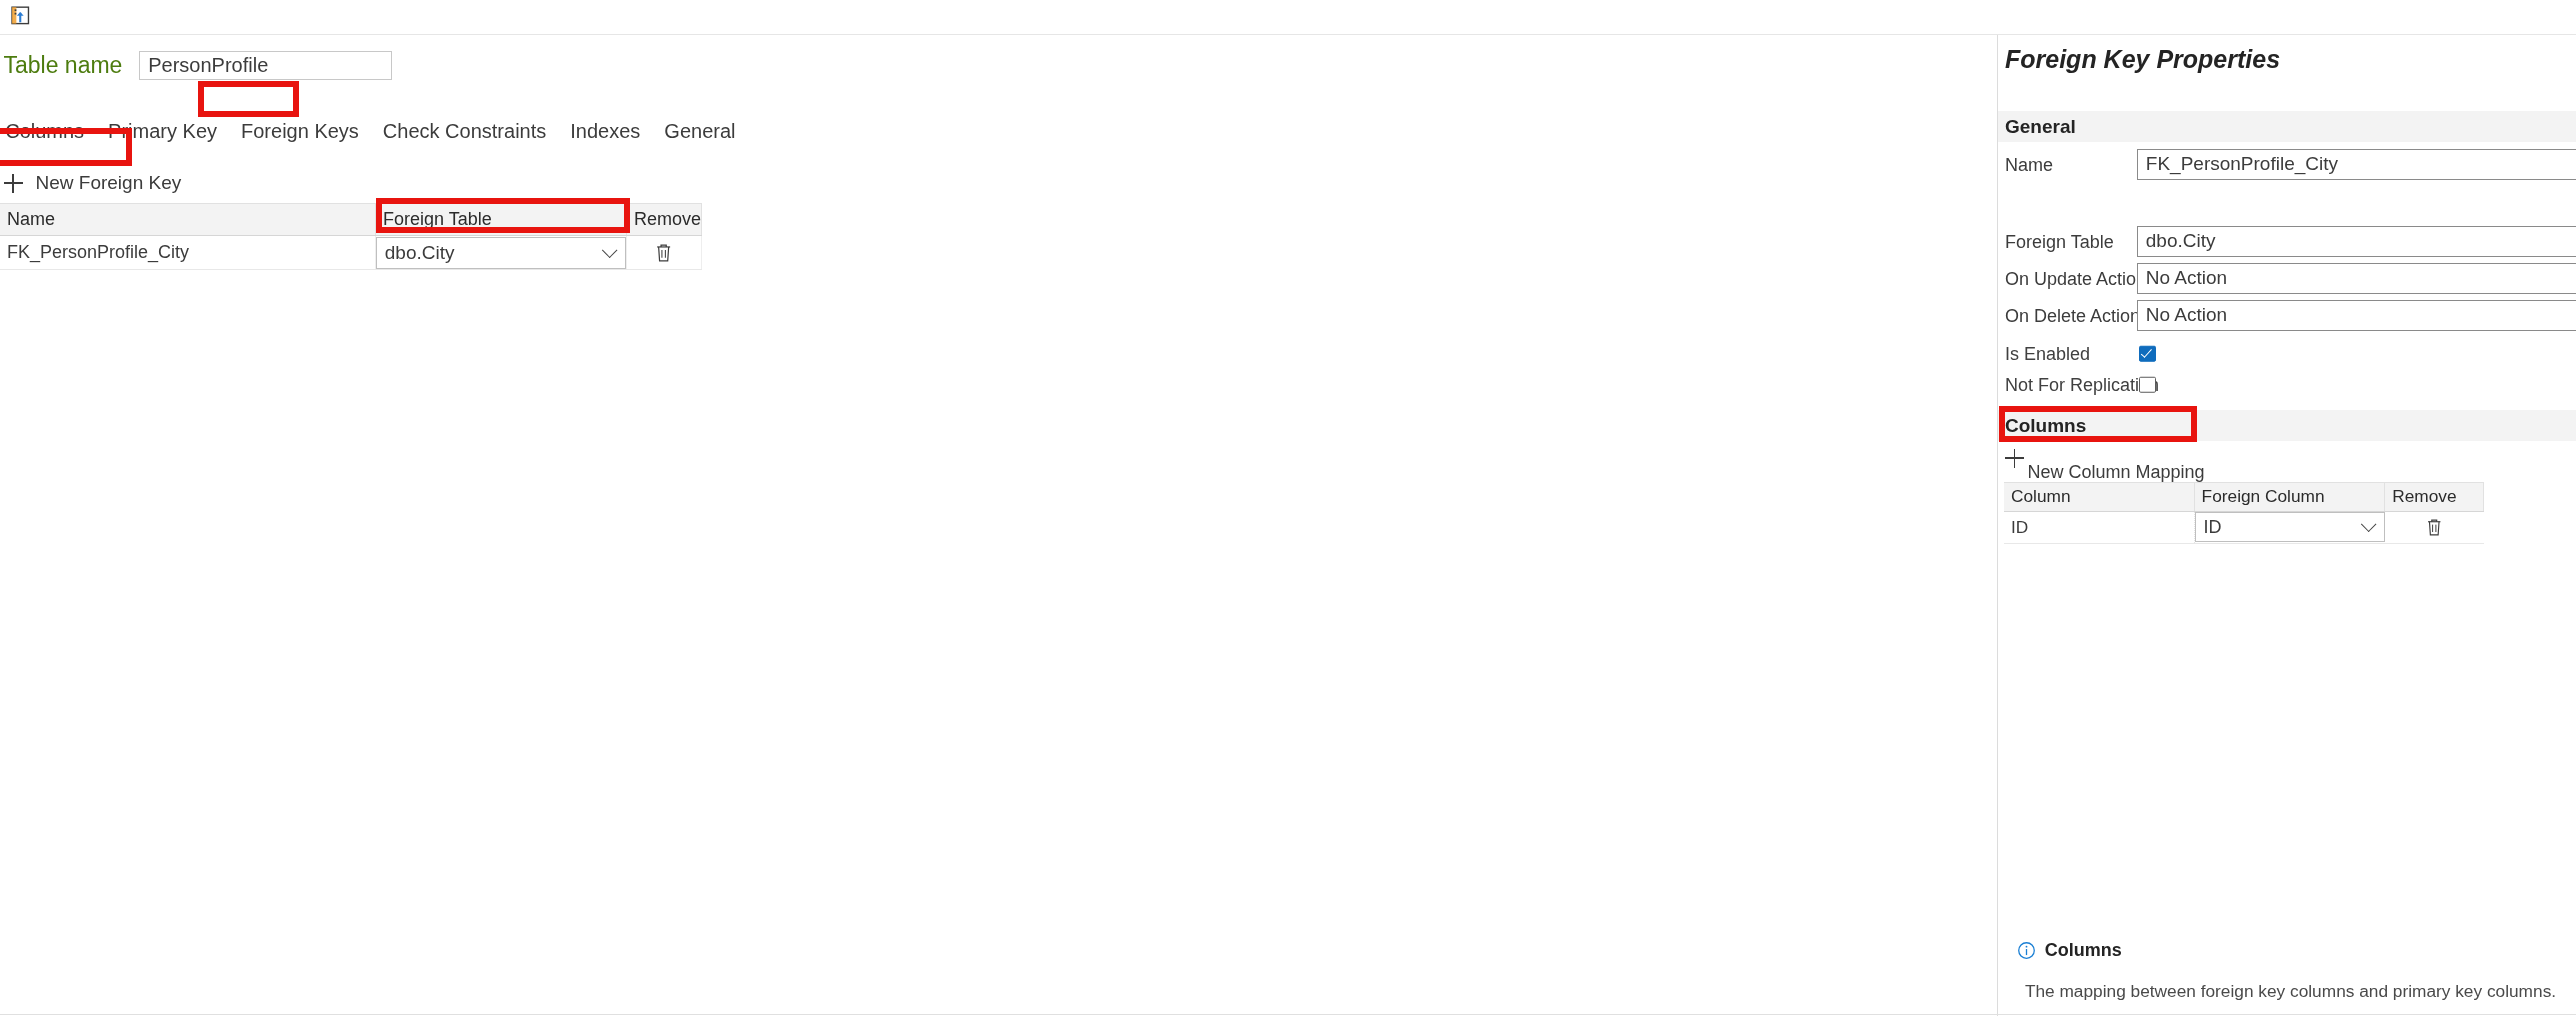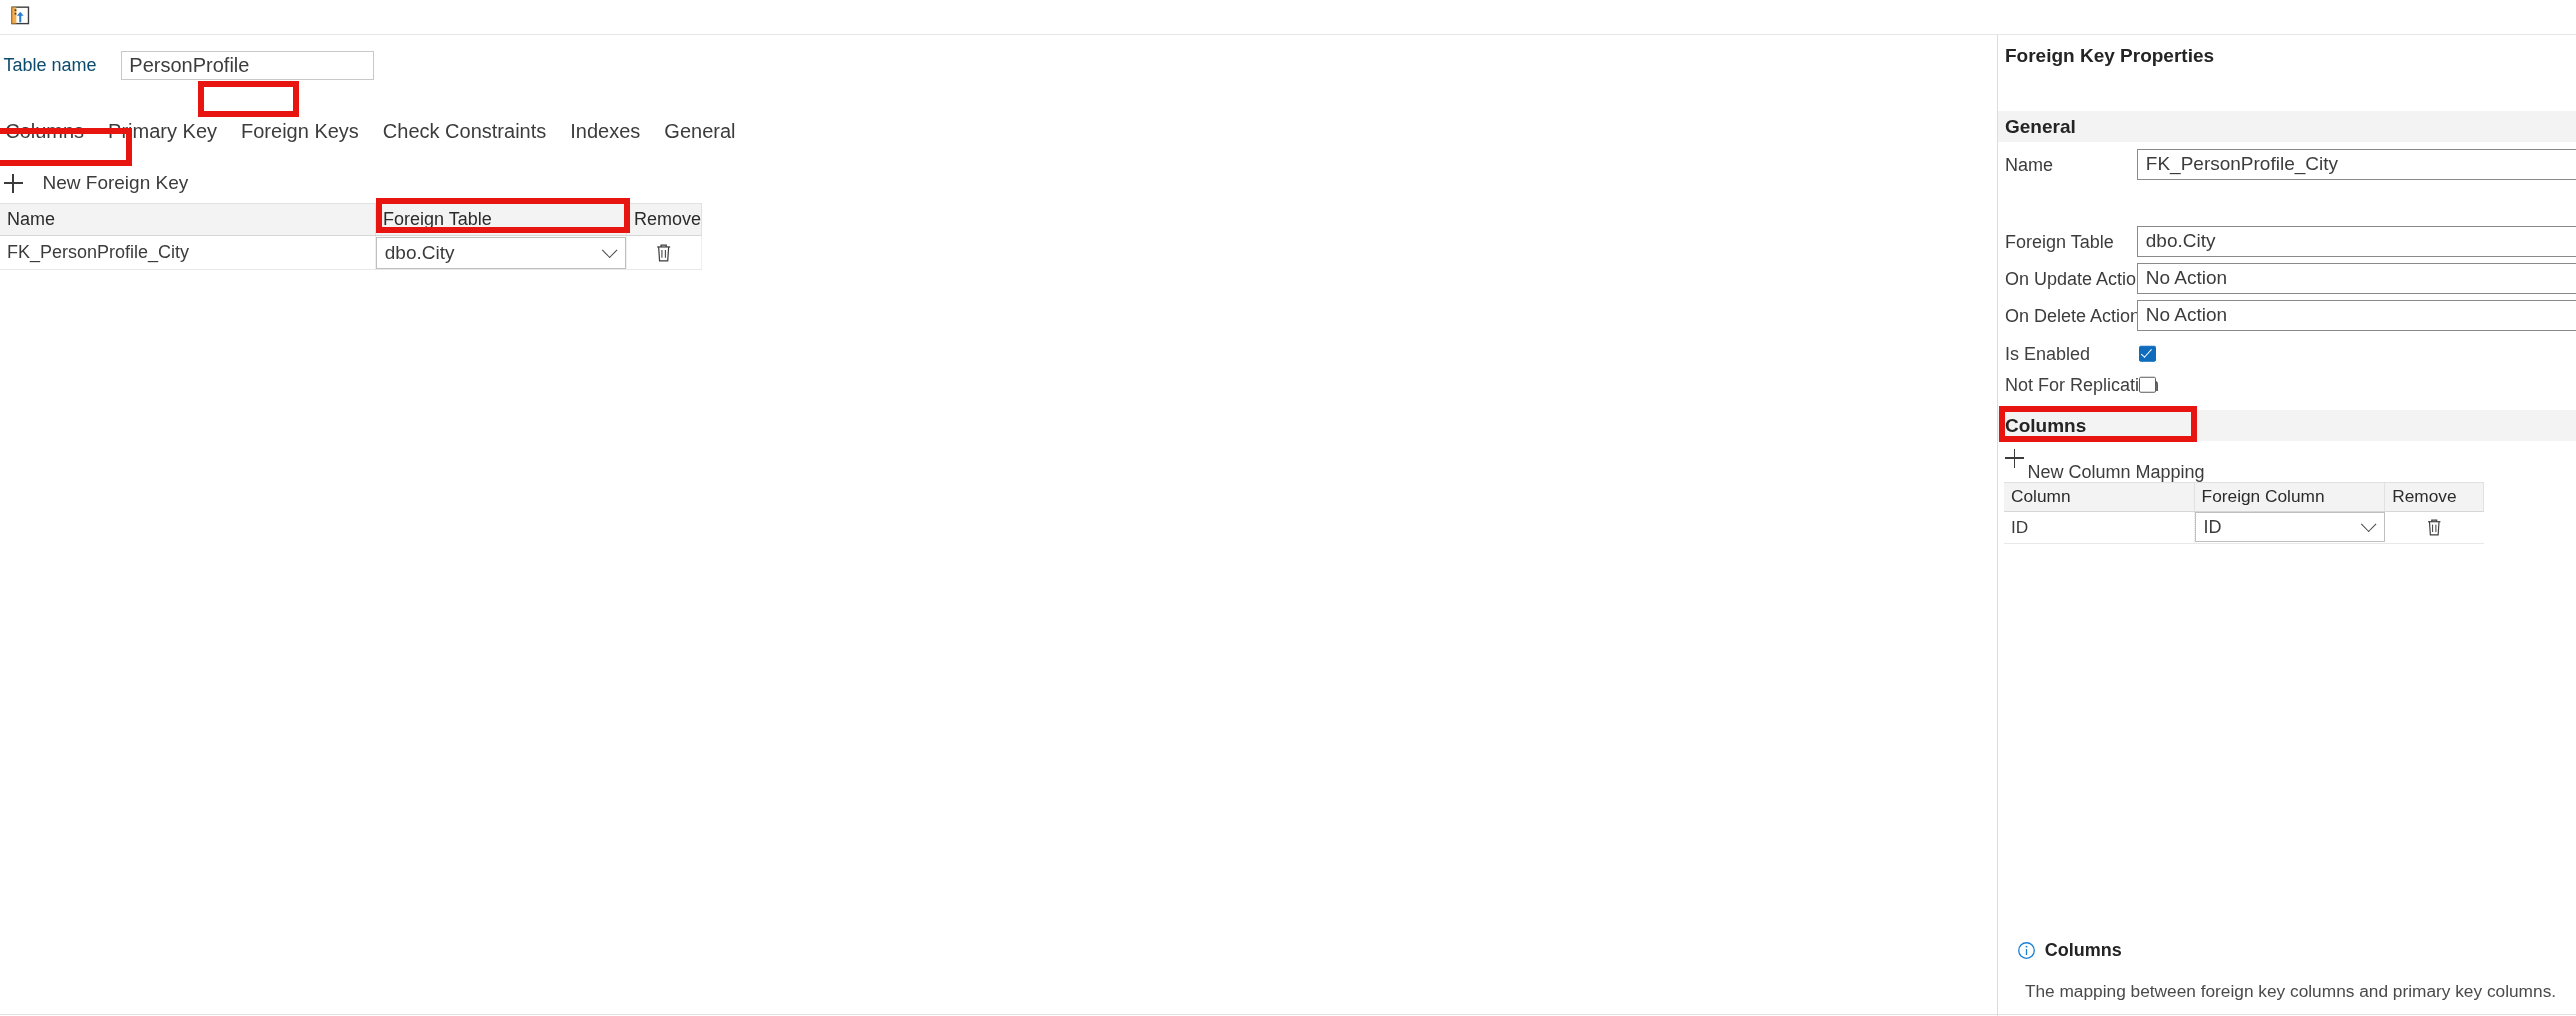--- a/index.html
+++ b/index.html
@@ -40,21 +40,21 @@
     background: #ffffff;
   }
 
   
   #tablename-row {
     position: absolute; left: 0; top: 15.6px;
     height: 29.5px;
     display: flex; align-items: center;
   }
   #tablename-label {
-    font-size: 18px; color: #0c4a6e; margin-left: 3.5px; margin-right: 24px;
+    font-size: 23px; color: #4d7c0f; margin-left: 3.5px; margin-right: 17px;
     white-space: nowrap;
   }
   #tablename-input {
     width: 253px; height: 29.5px;
     border: 0.9px solid #c8c8c8; background: #fff;
     font-family: "Liberation Sans", sans-serif;
     font-size: 20px; color: #3c3c3c;
     padding: 0 7.8px; outline: none;
   }
 
@@ -67,21 +67,21 @@
   .tab {
     font-size: 20px; color: #3c3c3c;
     padding: 1.7px 12px 1.7px 12px;
     cursor: pointer; white-space: nowrap;
   }
   .tab.first { padding-left: 5.2px; }
 
   
   #new-fk-btn {
     position: absolute; left: 3.5px; top: 135px;
-    display: flex; align-items: center; gap: 20px;
+    display: flex; align-items: center; gap: 13px;
     height: 26px; cursor: pointer;
   }
   .plus-glyph {
     display: inline-block; position: relative;
     width: 19px; height: 19px;
   }
   .plus-glyph::before, .plus-glyph::after {
     content: ""; position: absolute; background: #3c3c3c;
   }
   .plus-glyph::before { left: 0; top: 8.7px; width: 19px; height: 1.4px; }
@@ -143,22 +143,23 @@
     position: absolute; left: 1997px; top: 35px;
     width: 0.9px; height: 981px; background: #dcdcdc;
   }
   #props-pane {
     position: absolute; left: 1998px; top: 35px;
     width: 578px; height: 981px;
     background: #ffffff;
   }
   #props-title {
     position: absolute; left: 7px; top: 10.4px;
-    font-size: 19px; font-weight: bold; color: #242424;
+    font-size: 25px; font-weight: bold; color: #242424;
     white-space: nowrap;
+    font-style: italic;
   }
   .section-header {
     position: absolute; left: 0; width: 578px; height: 31px;
     background: #f3f3f3;
     display: flex; align-items: center;
   }
   .section-header span {
     font-size: 19px; font-weight: bold; color: #242424; margin-left: 7px;
   }
   #general-header { top: 76px; }

